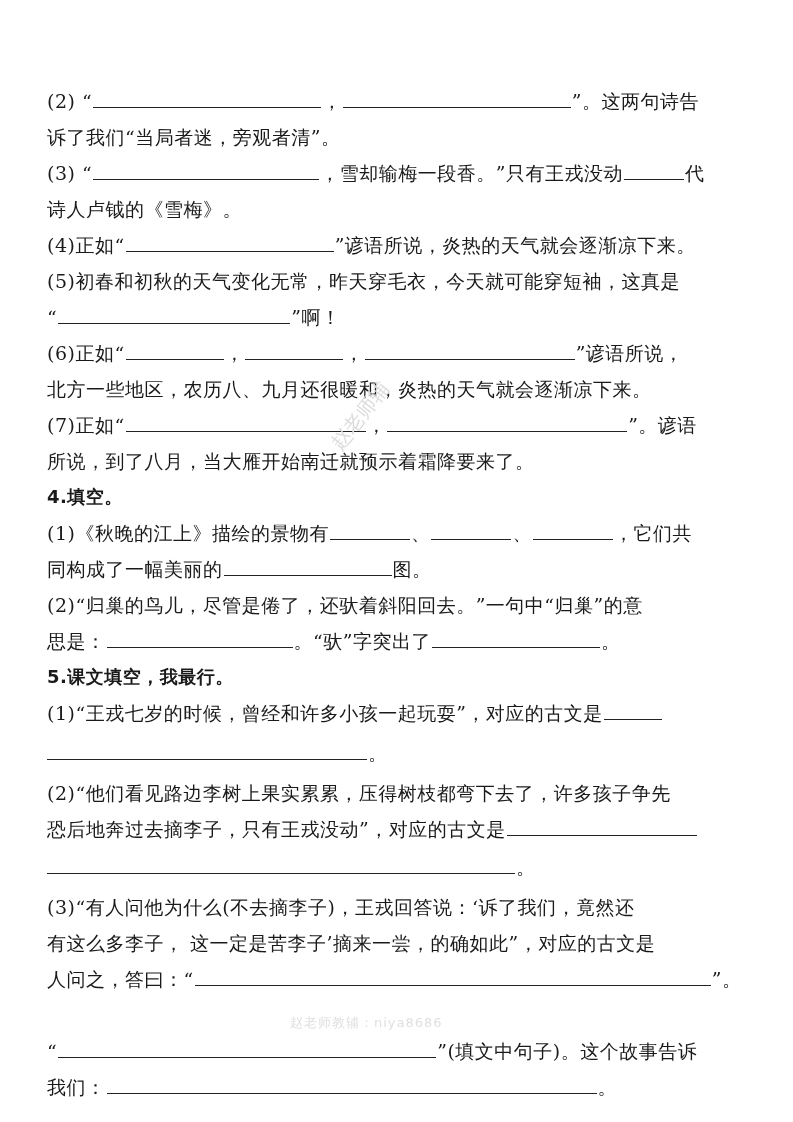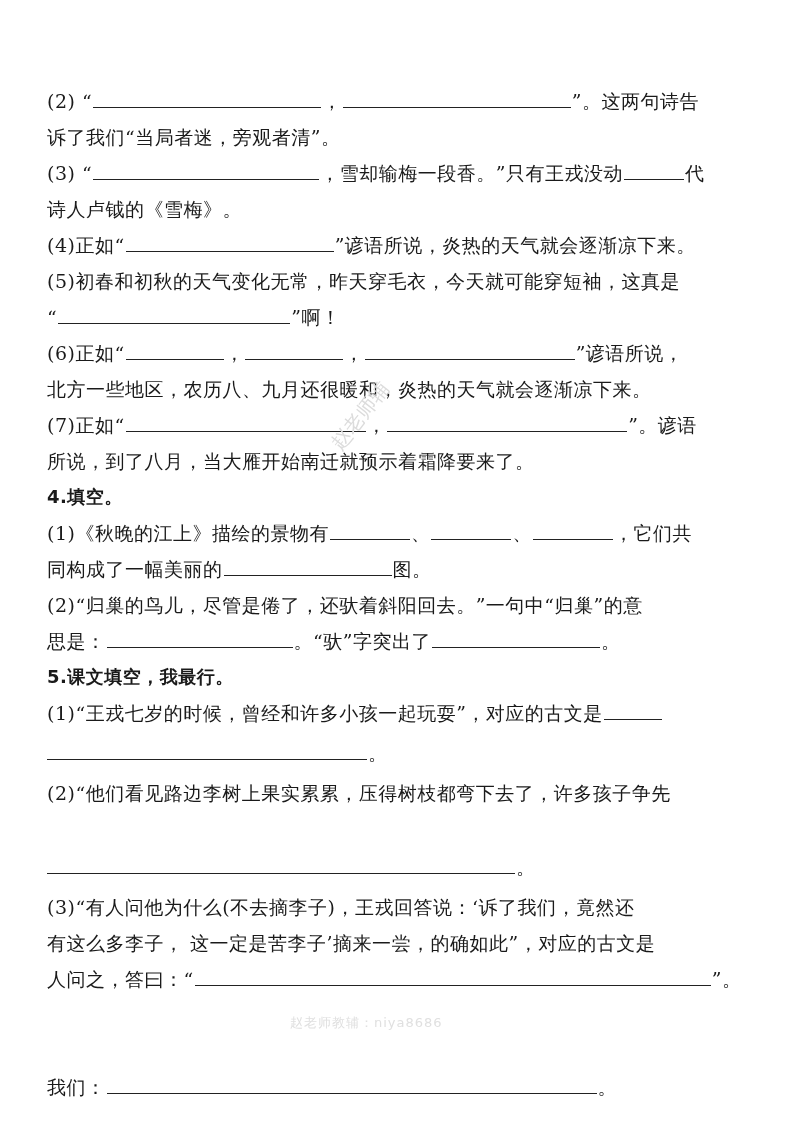--- a/index.html
+++ b/index.html
@@ -85,31 +85,37 @@
   <div class="line" style="top:676px">
     <span>(1)</span><span>“王戎七岁的时候，曾经和许多小孩一起玩耍”，对应的古文是</span><span class="blank" style="width:58px"></span>
   </div>
   <div class="line" style="top:716px">
     <span class="blank" style="width:320px; margin-left:0"></span><span>。</span>
   </div>
 
   <div class="line" style="top:756px">
     <span>(2)</span><span>“他们看见路边李树上果实累累，压得树枝都弯下去了，许多孩子争先</span>
   </div>
+  <div class="line" style="top:792px">
+    <span>恐后地奔过去摘李子，只有王戎没动”，对应的古文是</span><span class="blank" style="width:190px"></span>
+  </div>
   <div class="line" style="top:830px">
     <span class="blank" style="width:468px; margin-left:0"></span><span>。</span>
   </div>
 
   <div class="line" style="top:870px">
     <span>(3)</span><span>“有人问他为什么(不去摘李子)，王戎回答说：‘诉了我们，竟然还</span>
   </div>
   <div class="line" style="top:906px">有这么多李子， 这一定是苦李子’摘来一尝，的确如此”，对应的古文是</div>
   <div class="line" style="top:942px">
     <span>人问之，答曰：“</span><span class="blank" style="width:516px"></span><span>”。</span>
   </div>
 
+  <div class="line" style="top:1014px">
+    <span>“</span><span class="blank" style="width:378px"></span><span>”(填文中句子)。这个故事告诉</span>
+  </div>
   <div class="line" style="top:1050px">
     <span>我们：</span><span class="blank" style="width:490px"></span><span>。</span>
   </div>
 
   <div class="watermark wm-diag">赵老师辅</div>
   <div class="watermark wm-bottom">赵老师教辅：niya8686</div>
 </div>
 
 </body></html>

